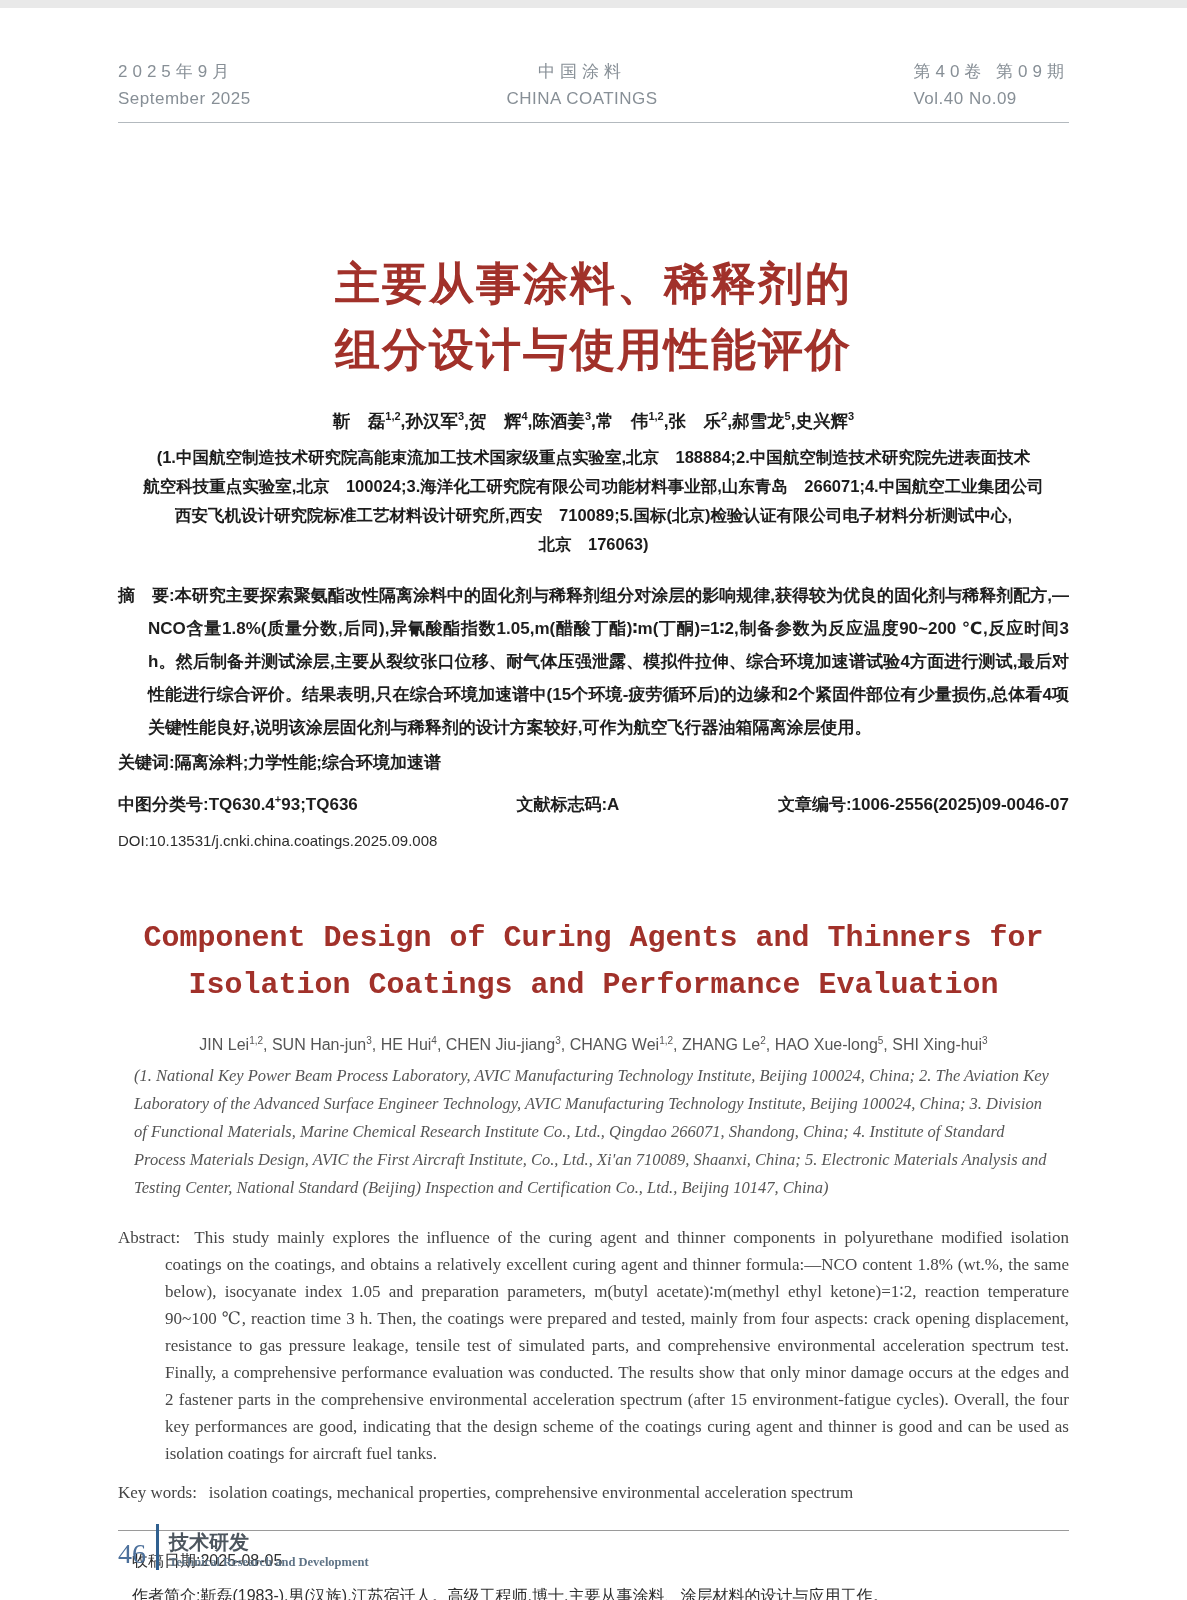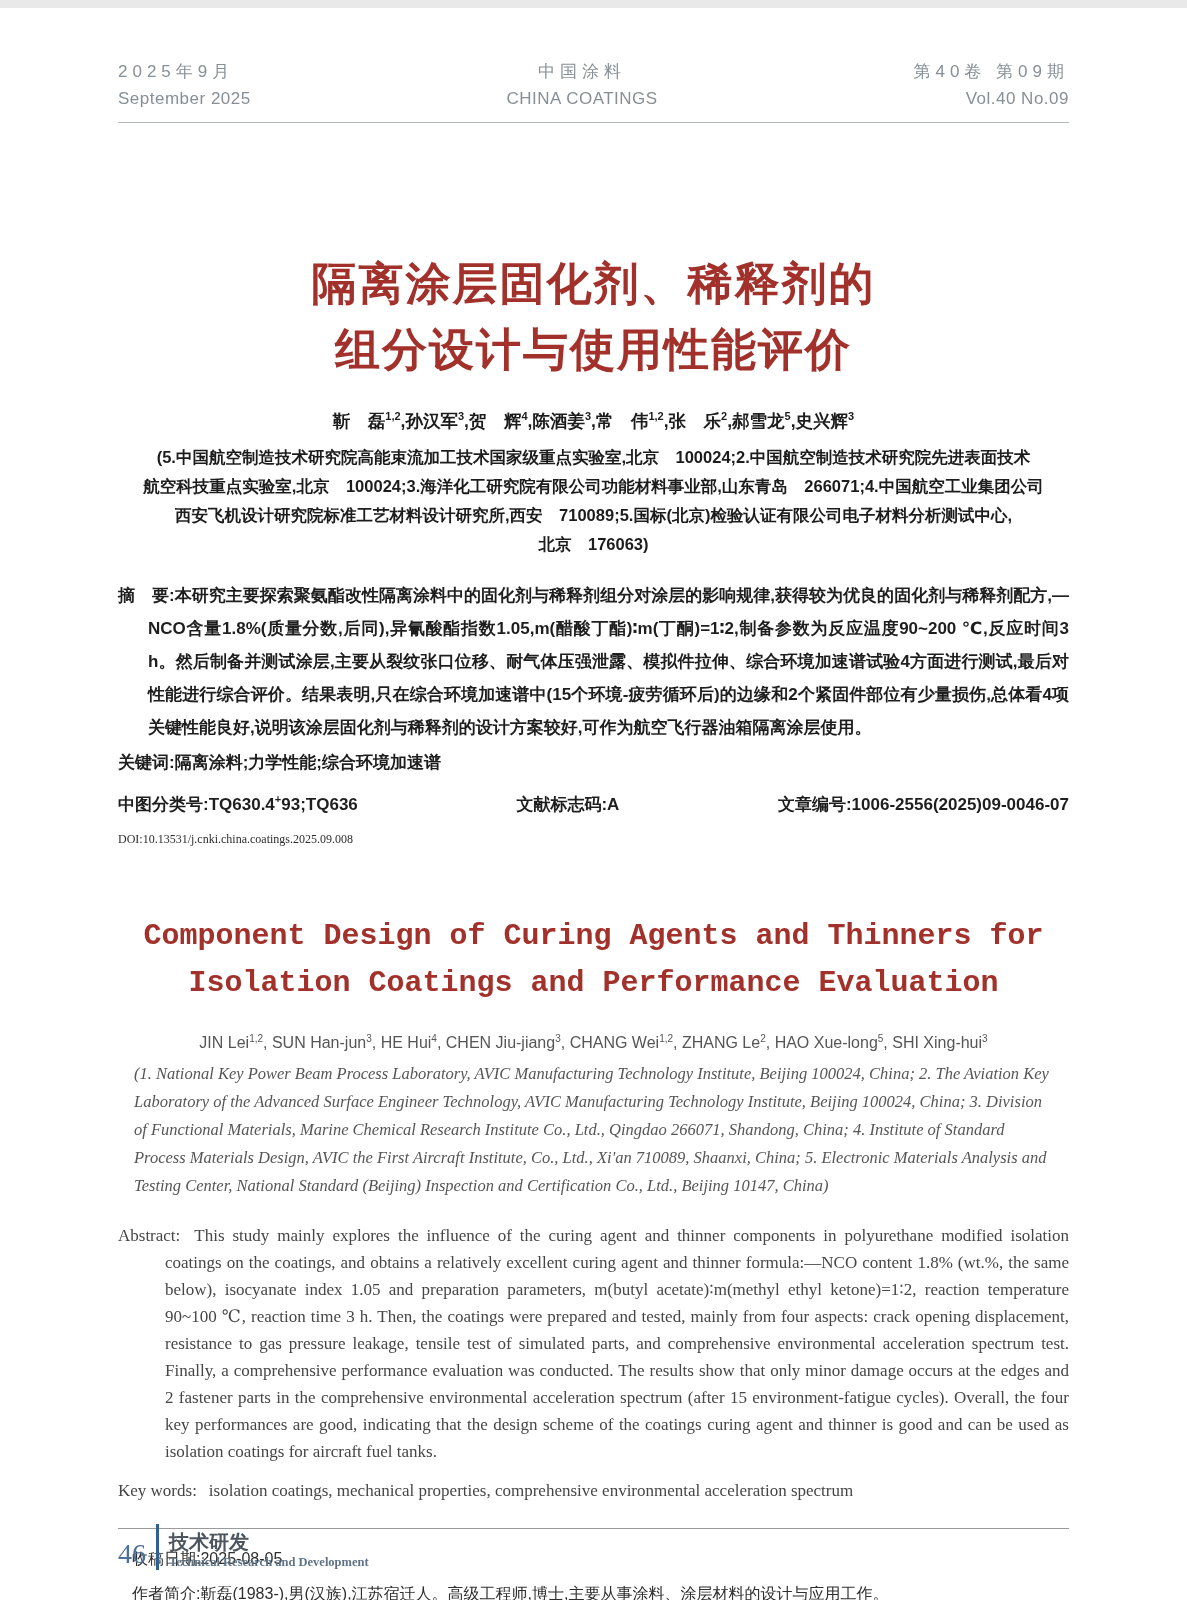--- a/index.html
+++ b/index.html
@@ -13,21 +13,21 @@
 
   
   .jheader {
     display:flex; justify-content:space-between; align-items:flex-end;
     padding-top:50px; padding-bottom:10px;
     border-bottom:1px solid #b3b9be;
     color:var(--header-gray,#878f96); font-size:17px; line-height:27px;
   }
   .jheader .col { white-space:nowrap; }
   .jheader .c-center { text-align:center; }
-  .jheader .c-right { text-align:right; }
+  .jheader .c-right { }
   .jh-cn { letter-spacing:5px; }
   .jh-en { letter-spacing:0.5px; }
 
   
   .cn-title {
     margin-top:128px; text-align:center;
     color:var(--title-red,#a1312a);
     font-weight:bold; font-size:45px; line-height:66px; letter-spacing:2px;
   }
 
@@ -51,22 +51,22 @@
   .kw-cn {
     margin-top:2px; font-size:17px; line-height:33px;
     color:#1e1e1e; font-weight:600;
   }
   .meta-row {
     display:flex; justify-content:space-between;
     margin-top:14px; font-size:17px; color:#1e1e1e; font-weight:600;
   }
   .meta-row sup { font-size:11px; }
   .doi-line {
-    margin-top:16px; font-family:Liberation Serif, serif;
-    font-size:12px; color:#2c2c2c;
+    margin-top:16px; font-family:Liberation Sans, sans-serif;
+    font-size:15px; color:#2c2c2c;
   }
 
   
   .en-title {
     margin-top:66px; text-align:center;
     font-family:Liberation Mono, monospace;
     font-weight:bold; font-size:30px; line-height:47px;
     color:var(--title-red,#a1312a);
   }
   .en-authors {
@@ -134,30 +134,30 @@
         <div class="jh-cn">中国涂料</div>
         <div class="jh-en">CHINA COATINGS</div>
       </div>
       <div class="col c-right">
         <div class="jh-cn">第40卷 第09期</div>
         <div class="jh-en">Vol.40  No.09</div>
       </div>
     </div>
 
     <div class="cn-title">
-      <div>隔离涂层固化剂、稀释剂的</div>
+      <div>主要从事涂料、稀释剂的</div>
       <div>组分设计与使用性能评价</div>
     </div>
 
     <div class="authors-cn">
       <span><span>靳　磊</span><sup>1,2</sup><span>,</span></span><span><span>孙汉军</span><sup>3</sup><span>,</span></span><span><span>贺　辉</span><sup>4</sup><span>,</span></span><span><span>陈酒姜</span><sup>3</sup><span>,</span></span><span><span>常　伟</span><sup>1,2</sup><span>,</span></span><span><span>张　乐</span><sup>2</sup><span>,</span></span><span><span>郝雪龙</span><sup>5</sup><span>,</span></span><span><span>史兴辉</span><sup>3</sup><span></span></span>
     </div>
 
     <div class="affils-cn">
-      <div>(5.中国航空制造技术研究院高能束流加工技术国家级重点实验室,北京　100024;2.中国航空制造技术研究院先进表面技术</div>
+      <div>(1.中国航空制造技术研究院高能束流加工技术国家级重点实验室,北京　188884;2.中国航空制造技术研究院先进表面技术</div>
       <div>航空科技重点实验室,北京　100024;3.海洋化工研究院有限公司功能材料事业部,山东青岛　266071;4.中国航空工业集团公司</div>
       <div>西安飞机设计研究院标准工艺材料设计研究所,西安　710089;5.国标(北京)检验认证有限公司电子材料分析测试中心,</div>
       <div>北京　176063)</div>
     </div>
 
     <div class="abs-cn">
       <span class="lbl">摘　要:</span><span>本研究主要探索聚氨酯改性隔离涂料中的固化剂与稀释剂组分对涂层的影响规律,获得较为优良的固化剂与稀释剂配方,—NCO含量1.8%(质量分数,后同),异氰酸酯指数1.05,m(醋酸丁酯)∶m(丁酮)=1∶2,制备参数为反应温度90~200 ℃,反应时间3 h。然后制备并测试涂层,主要从裂纹张口位移、耐气体压强泄露、模拟件拉伸、综合环境加速谱试验4方面进行测试,最后对性能进行综合评价。结果表明,只在综合环境加速谱中(15个环境-疲劳循环后)的边缘和2个紧固件部位有少量损伤,总体看4项关键性能良好,说明该涂层固化剂与稀释剂的设计方案较好,可作为航空飞行器油箱隔离涂层使用。</span>
     </div>
 
     <div class="kw-cn">

